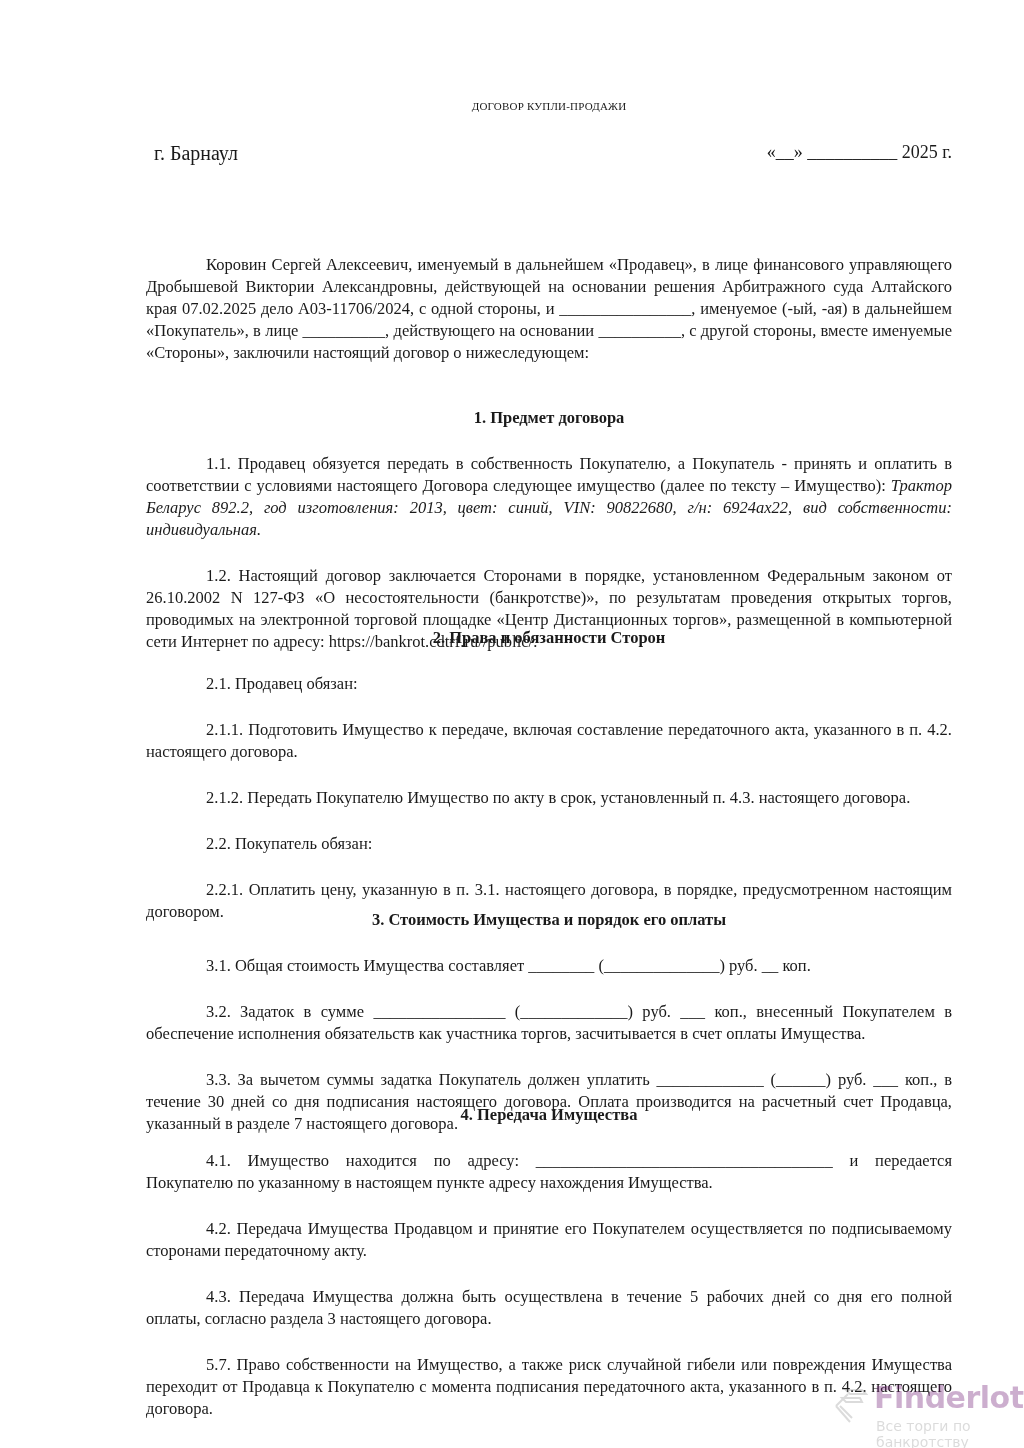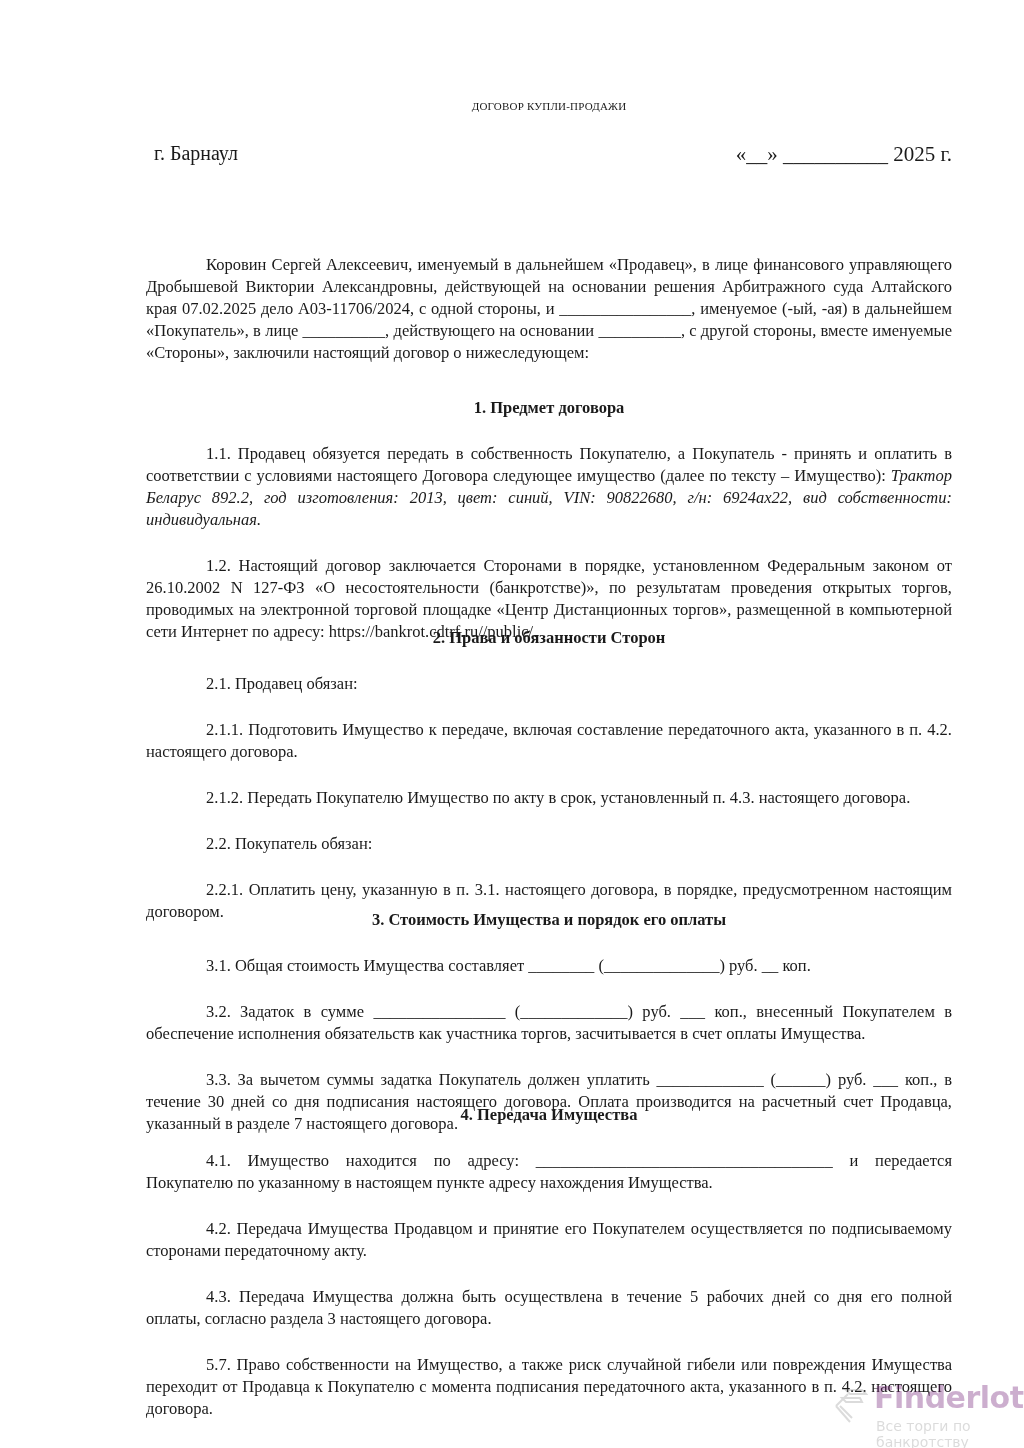--- a/index.html
+++ b/index.html
@@ -2,21 +2,21 @@
 <html><head>
 <meta charset="utf-8">
 <style>
   html, body { margin: 0; padding: 0; background: #ffffff; }
   body { width: 1024px; height: 1448px; position: relative; overflow: hidden;
          font-family: "Liberation Serif", serif; color: #1a1a1a; }
   .page { position: absolute; left: 146px; top: 0; width: 806px; }
   .title { position: absolute; top: 100px; left: 0; width: 806px; text-align: center;
            font-size: 11px; letter-spacing: 0.2px; }
   .city { position: absolute; top: 142px; left: 8px; font-size: 20px; }
-  .date { position: absolute; top: 142px; right: 0; font-size: 21px; white-space: pre; }
+  .date { position: absolute; top: 142px; right: 0; font-size: 18px; white-space: pre; }
   .txt { font-size: 16.5px; line-height: 22px; text-align: justify; margin: 0; }
   .ind { text-indent: 60px; margin-top: 24px; }
   .block { position: absolute; left: 0; width: 806px; }
   .h { font-weight: bold; text-align: center; font-size: 16.5px; line-height: 22px; margin: 0; }
   .it { font-style: italic; }
   .wm { position: absolute; right: 22px; bottom: 12px; width: 170px; height: 56px; opacity: 0.35; }
   .wm-logo { position: absolute; left: 0; top: 6px; width: 36px; height: 40px; }
   .wm-name { position: absolute; left: 42px; top: 0; font-family: "DejaVu Sans", sans-serif; font-size: 30px;
              color: #701a75; font-weight: bold; letter-spacing: -0.5px; }
   .wm-sub { position: absolute; left: 44px; top: 38px; font-family: "DejaVu Sans", sans-serif; font-size: 14px; color: #9a9a9a; }
@@ -26,21 +26,21 @@
 
 <div class="page">
   <div class="title">ДОГОВОР КУПЛИ-ПРОДАЖИ</div>
   <div class="city">г. Барнаул</div>
   <div class="date">«__» __________ 2025 г.</div>
 
   <div class="block" style="top:230px;">
     <p class="txt ind">Коровин Сергей Алексеевич, именуемый в дальнейшем «Продавец», в лице финансового управляющего Дробышевой Виктории Александровны, действующей на основании решения Арбитражного суда Алтайского края 07.02.2025 дело А03-11706/2024, с одной стороны, и ________________, именуемое (-ый, -ая) в дальнейшем «Покупатель», в лице __________, действующего на основании __________, с другой стороны, вместе именуемые «Стороны», заключили настоящий договор о нижеследующем:</p>
   </div>
 
-  <div class="block" style="top:397px;">
+  <div class="block" style="top:407px;">
     <p class="h">1.   Предмет договора</p>
     <p class="txt ind"><span>1.1.      Продавец обязуется передать в собственность Покупателю, а Покупатель - принять и оплатить в соответствии с условиями настоящего Договора следующее имущество (далее по тексту – Имущество): </span><span class="it">Трактор Беларус 892.2, год изготовления: 2013, цвет: синий, VIN: 90822680, г/н: 6924ах22, вид собственности: индивидуальная.</span></p>
     <p class="txt ind">1.2. Настоящий договор заключается Сторонами в порядке, установленном Федеральным законом от 26.10.2002 N 127-ФЗ «О несостоятельности (банкротстве)», по результатам проведения открытых торгов, проводимых на электронной торговой площадке «Центр Дистанционных торгов», размещенной в компьютерной сети Интернет по адресу: https://bankrot.cdtrf.ru//public/.</p>
   </div>
 
   <div class="block" style="top:627px;">
     <p class="h">2.   Права и обязанности Сторон</p>
     <p class="txt ind">2.1. Продавец обязан:</p>
     <p class="txt ind">2.1.1. Подготовить Имущество к передаче, включая составление передаточного акта, указанного в п.  4.2. настоящего договора.</p>
     <p class="txt ind">2.1.2. Передать Покупателю Имущество по акту в срок, установленный п. 4.3. настоящего договора.</p>

